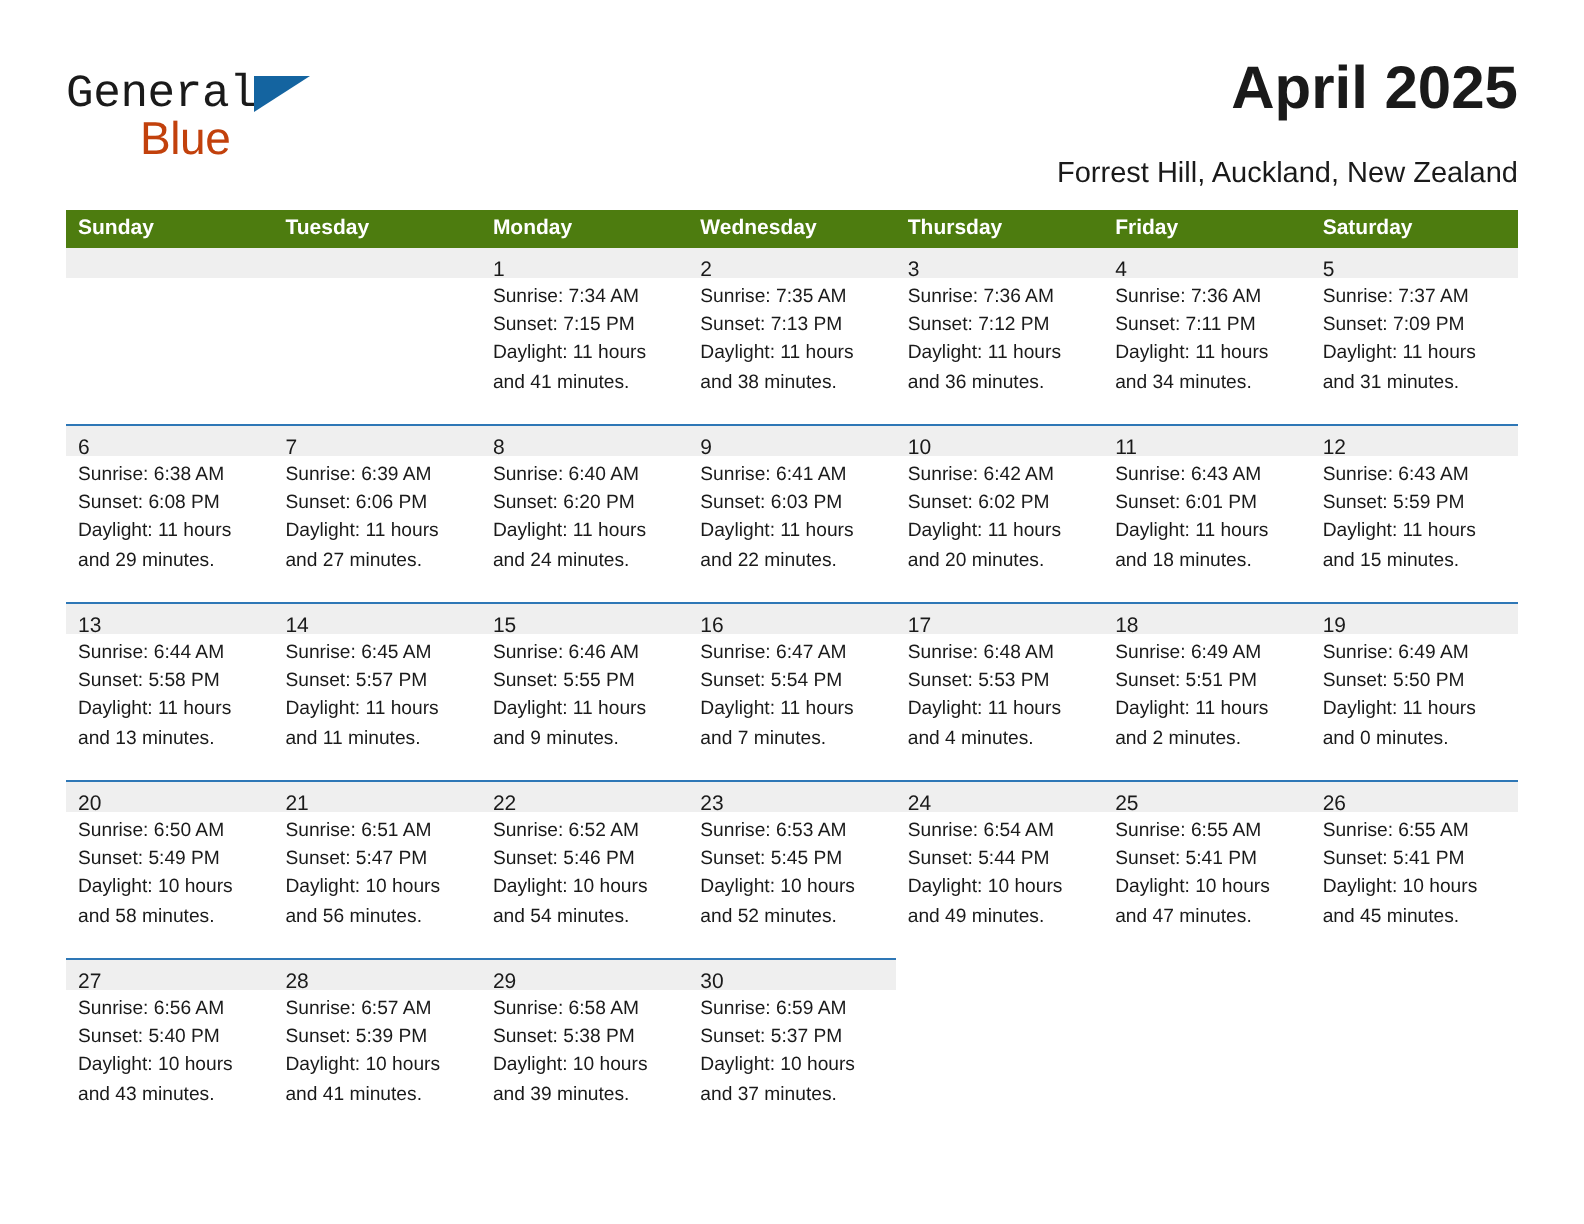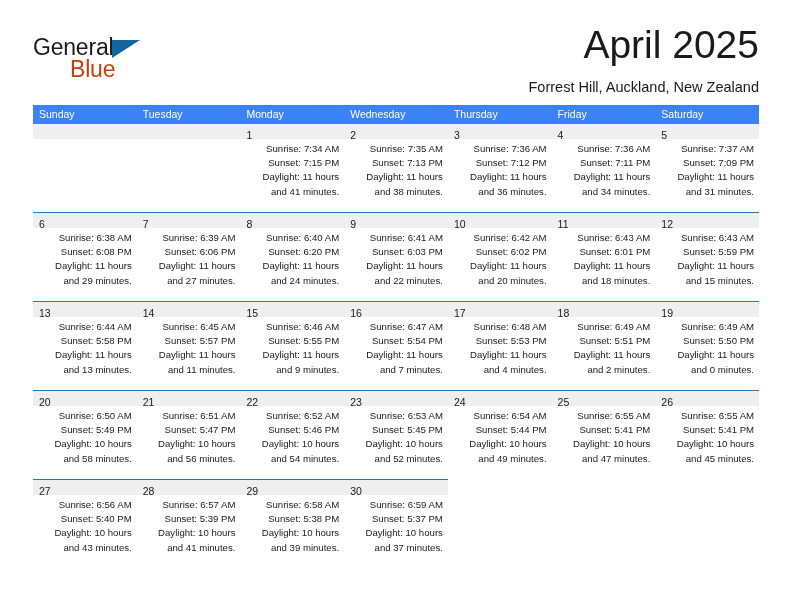--- a/index.html
+++ b/index.html
@@ -39,20 +39,21 @@
     height: 56px;
   }
   .brand-row1 {
     position: relative;
     height: 26px;
     line-height: 26px;
     font-size: 23px;
     color: #1a1a1a;
     letter-spacing: -0.2px;
     white-space: nowrap;
+    font-family: Liberation Mono, monospace;
   }
   .brand-tri {
     display: inline-block;
     width: 0;
     height: 0;
     border-left: 28px solid #1464a0;
     border-bottom: 18px solid transparent;
     vertical-align: -3px;
     margin-left: -1px;
   }
@@ -66,46 +67,47 @@
     line-height: 26px;
   }
 
   .title-block {
     position: absolute;
     right: 0;
     top: 0;
     text-align: right;
   }
   .cal-title {
-    font-size: 39px;
+    font-size: 30px;
     line-height: 38px;
     color: #1a1a1a;
-    font-weight: normal;
+    font-weight: bold;
     white-space: nowrap;
   }
   .cal-subtitle {
     font-size: 14.5px;
     line-height: 22px;
     color: #1a1a1a;
     white-space: nowrap;
     margin-top: 12px;
   }
 
   
   .calendar {
     position: absolute;
     left: 33px;
     top: 105px;
     width: 726px;
   }
 
   .weekdays {
     display: flex;
-    background: #3b82f6;
+    background: #4d7c0f;
     height: 19px;
+    font-weight: bold;
   }
   .weekday {
     flex: 1 1 0;
     min-width: 0;
     color: #ffffff;
     font-size: 10.5px;
     line-height: 19px;
     padding-left: 6px;
     box-sizing: border-box;
     white-space: nowrap;
@@ -143,21 +145,20 @@
     box-sizing: border-box;
   }
   .daynum {
     font-size: 10.5px;
     line-height: 13px;
     color: #1a1a1a;
   }
 
   .day-details {
     padding: 3px 5px 0 6px;
-    text-align: right;
   }
   .detail-line {
     font-size: 9.6px;
     line-height: 14.2px;
     color: #1a1a1a;
     white-space: nowrap;
   }
 </style>
 </head>
 <body>

